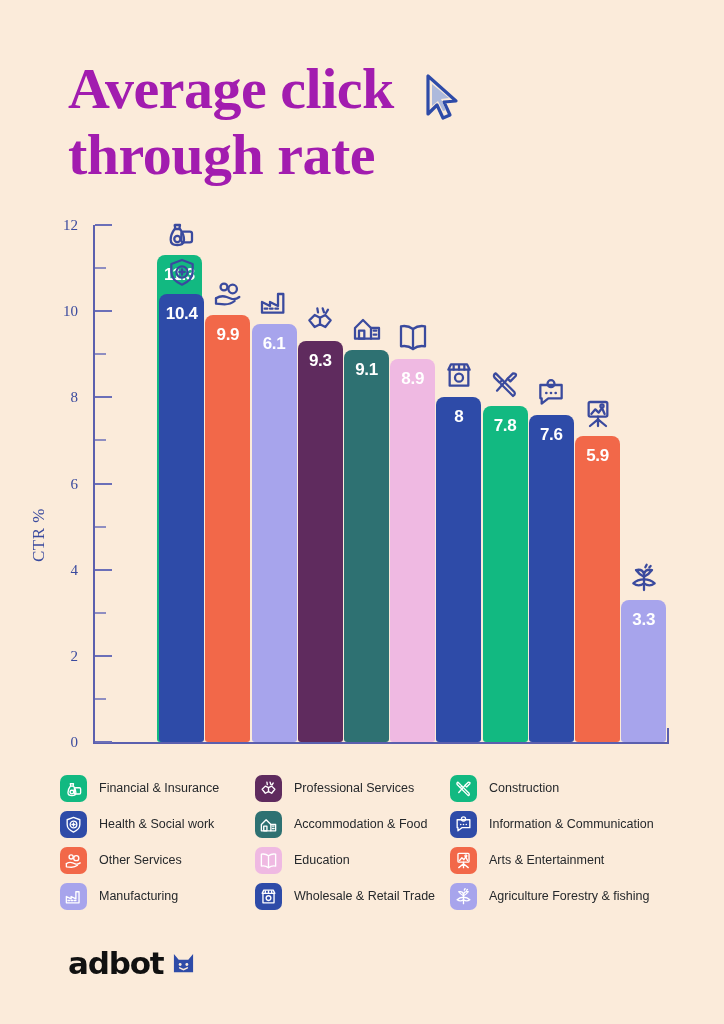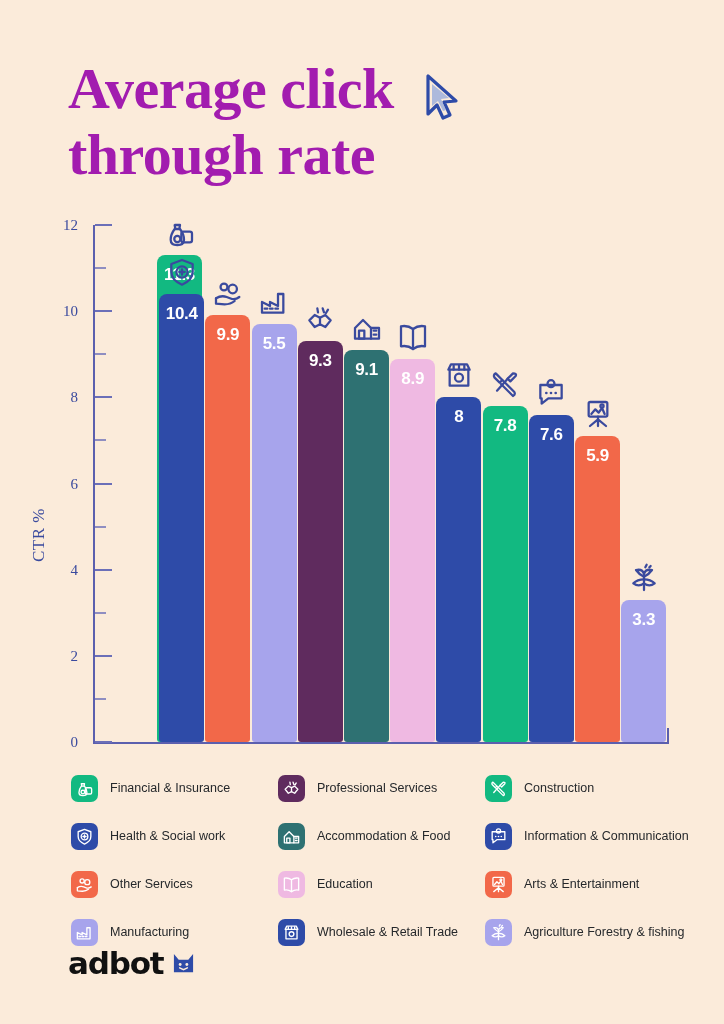--- a/index.html
+++ b/index.html
@@ -136,29 +136,28 @@
     position: absolute;
     left: 50%;
     transform: translateX(-50%);
     width: 34px;
     height: 32px;
   }
 
   
   .legend {
     position: absolute;
-    left: 71px;
+    left: 60px;
     top: 770px;
     width: 620px;
     display: grid;
     grid-template-columns: 195px 195px 230px;
     grid-auto-rows: 36px;
     column-gap: 0;
     row-gap: 0;
-    gap: 12px;
   }
   .legend-item { display: flex; align-items: center; }
   .legend-badge {
     width: 27px;
     height: 27px;
     border-radius: 7px;
     flex: 0 0 27px;
     display: flex;
     align-items: center;
     justify-content: center;
@@ -263,21 +262,21 @@
         <div class="bar-value" style="bottom: 396.525px;">9.9</div>
         <svg viewBox="0 0 24 24" class="bar-icon" style="bottom: 432.525px;">
           <circle cx="9" cy="7.5" r="2.6" fill="none" stroke="#3A4A9E" stroke-width="1.7" stroke-linecap="round" stroke-linejoin="round"></circle>
        <circle cx="15.5" cy="9" r="3.2" fill="none" stroke="#3A4A9E" stroke-width="1.7" stroke-linecap="round" stroke-linejoin="round"></circle>
        <path d="M3 16 Q7 13.5 11 15 L15 16.5 Q18 17 20.5 15" fill="none" stroke="#3A4A9E" stroke-width="1.7" stroke-linecap="round" stroke-linejoin="round"></path>
        <path d="M3 16 L3 20 L9.5 20.5 Q14 20.5 17 18" fill="none" stroke="#3A4A9E" stroke-width="1.7" stroke-linecap="round" stroke-linejoin="round"></path>
         </svg>
       </div>
       <div class="bar-slot" style="left: 138.6px;">
         <div class="bar" style="height: 417.908px; background: rgb(167, 164, 236);"></div>
-        <div class="bar-value" style="bottom: 387.908px;">5.5</div>
+        <div class="bar-value" style="bottom: 387.908px;">6.1</div>
         <svg viewBox="0 0 24 24" class="bar-icon" style="bottom: 423.908px;">
           <path d="M3 20 V12 L9 15 V12 L15 15 V6 H19 V20 Z" fill="none" stroke="#3A4A9E" stroke-width="1.7" stroke-linecap="round" stroke-linejoin="round"></path>
        <path d="M5 17 H7 M9 17 H11 M13 17 H15" fill="none" stroke="#3A4A9E" stroke-width="1.7" stroke-linecap="round" stroke-linejoin="round"></path>
         </svg>
       </div>
       <div class="bar-slot" style="left: 184.8px;">
         <div class="bar" style="height: 400.675px; background: rgb(95, 43, 94);"></div>
         <div class="bar-value" style="bottom: 370.675px;">9.3</div>
         <svg viewBox="0 0 24 24" class="bar-icon" style="bottom: 406.675px;">
           <path d="M4 13 L8 9 L12 11 L16 9 L20 13 L16 18 L12 16 L8 18 Z" fill="none" stroke="#3A4A9E" stroke-width="1.7" stroke-linecap="round" stroke-linejoin="round"></path>

